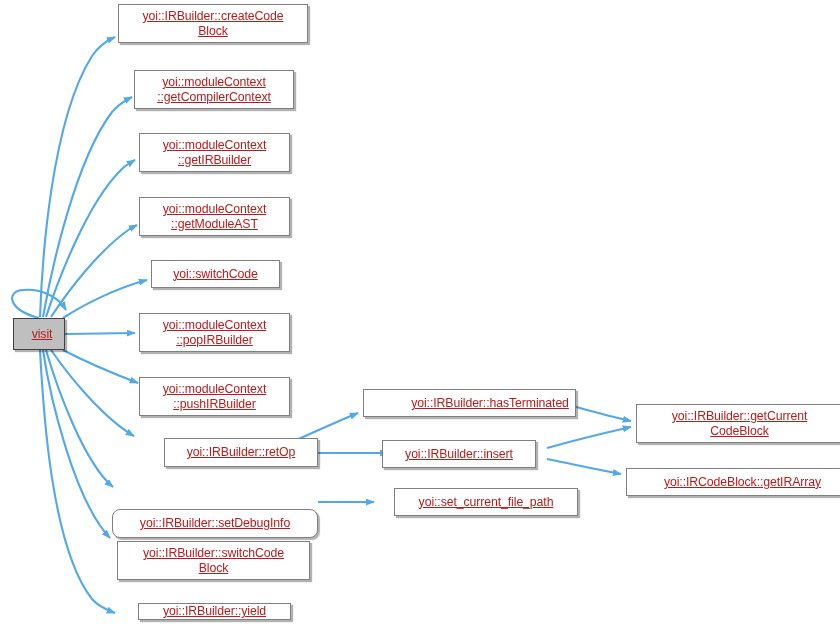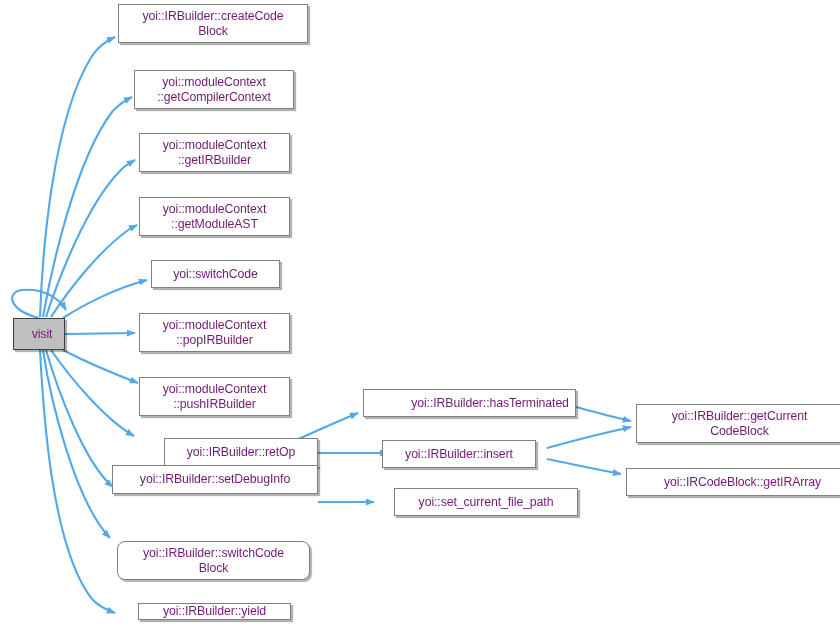--- a/index.html
+++ b/index.html
@@ -25,26 +25,27 @@
   .node-box {
     position: absolute;
     box-sizing: border-box;
     border: 1px solid #808080;
     background: #ffffff;
     box-shadow: 2px 2px 1px rgba(0,0,0,0.30);
     display: flex;
     align-items: center;
     justify-content: center;
     text-align: center;
-    color: #701a75;
+    color: #b91c1c;
     font-size: 12.3px;
     line-height: 14.4px;
     letter-spacing: -0.1px;
     white-space: pre-line;
     cursor: pointer;
+    text-decoration: underline;
   }
   .node-box.root {
     background: #bfbfbf;
     border: 1px solid #404040;
     box-shadow: 2px 2px 1px rgba(0,0,0,0.30);
   }
   .node-label {
     display: block;
     padding: 0 3px;
   }
@@ -110,22 +111,22 @@
       <div class="node-box" style="left: 139px; top: 133px; width: 151px; height: 39px;"><span class="node-label">yoi::moduleContext
 ::getIRBuilder</span></div>
       <div class="node-box" style="left: 139px; top: 197px; width: 151px; height: 39px;"><span class="node-label">yoi::moduleContext
 ::getModuleAST</span></div>
       <div class="node-box" style="left: 151px; top: 260px; width: 129px; height: 28px;"><span class="node-label">yoi::switchCode</span></div>
       <div class="node-box" style="left: 139px; top: 313px; width: 151px; height: 39px;"><span class="node-label">yoi::moduleContext
 ::popIRBuilder</span></div>
       <div class="node-box" style="left: 139px; top: 377px; width: 151px; height: 39px;"><span class="node-label">yoi::moduleContext
 ::pushIRBuilder</span></div>
       <div class="node-box" style="left: 138px; top: 438px; width: 154px; height: 29px; margin-left: 26px;"><span class="node-label">yoi::IRBuilder::retOp</span></div>
-      <div class="node-box" style="left: 112px; top: 465px; width: 206px; height: 29px;"><span class="node-label">yoi::IRBuilder::setDebugInfo</span></div>
-      <div class="node-box" style="left: 117px; top: 541px; width: 193px; height: 39px; border-radius: 8px;"><span class="node-label">yoi::IRBuilder::switchCode
+      <div class="node-box" style="left: 112px; top: 509px; width: 206px; height: 29px; border-radius: 8px;"><span class="node-label">yoi::IRBuilder::setDebugInfo</span></div>
+      <div class="node-box" style="left: 117px; top: 541px; width: 193px; height: 39px;"><span class="node-label">yoi::IRBuilder::switchCode
 Block</span></div>
       <div class="node-box" style="left: 138px; top: 603px; width: 153px; height: 17px; align-items: center;"><span class="node-label">yoi::IRBuilder::yield</span></div>
       <div class="node-box" style="left: 363px; top: 389px; width: 213px; height: 28px; padding-left: 41px;"><span class="node-label">yoi::IRBuilder::hasTerminated</span></div>
       <div class="node-box" style="left: 382px; top: 440px; width: 154px; height: 28px;"><span class="node-label">yoi::IRBuilder::insert</span></div>
       <div class="node-box" style="left: 394px; top: 488px; width: 184px; height: 28px;"><span class="node-label">yoi::set_current_file_path</span></div>
       <div class="node-box" style="left: 636px; top: 404px; width: 207px; height: 39px;"><span class="node-label">yoi::IRBuilder::getCurrent
 CodeBlock</span></div>
       <div class="node-box" style="left: 626px; top: 468px; width: 233px; height: 28px;"><span class="node-label">yoi::IRCodeBlock::getIRArray</span></div>
     </div>
 

